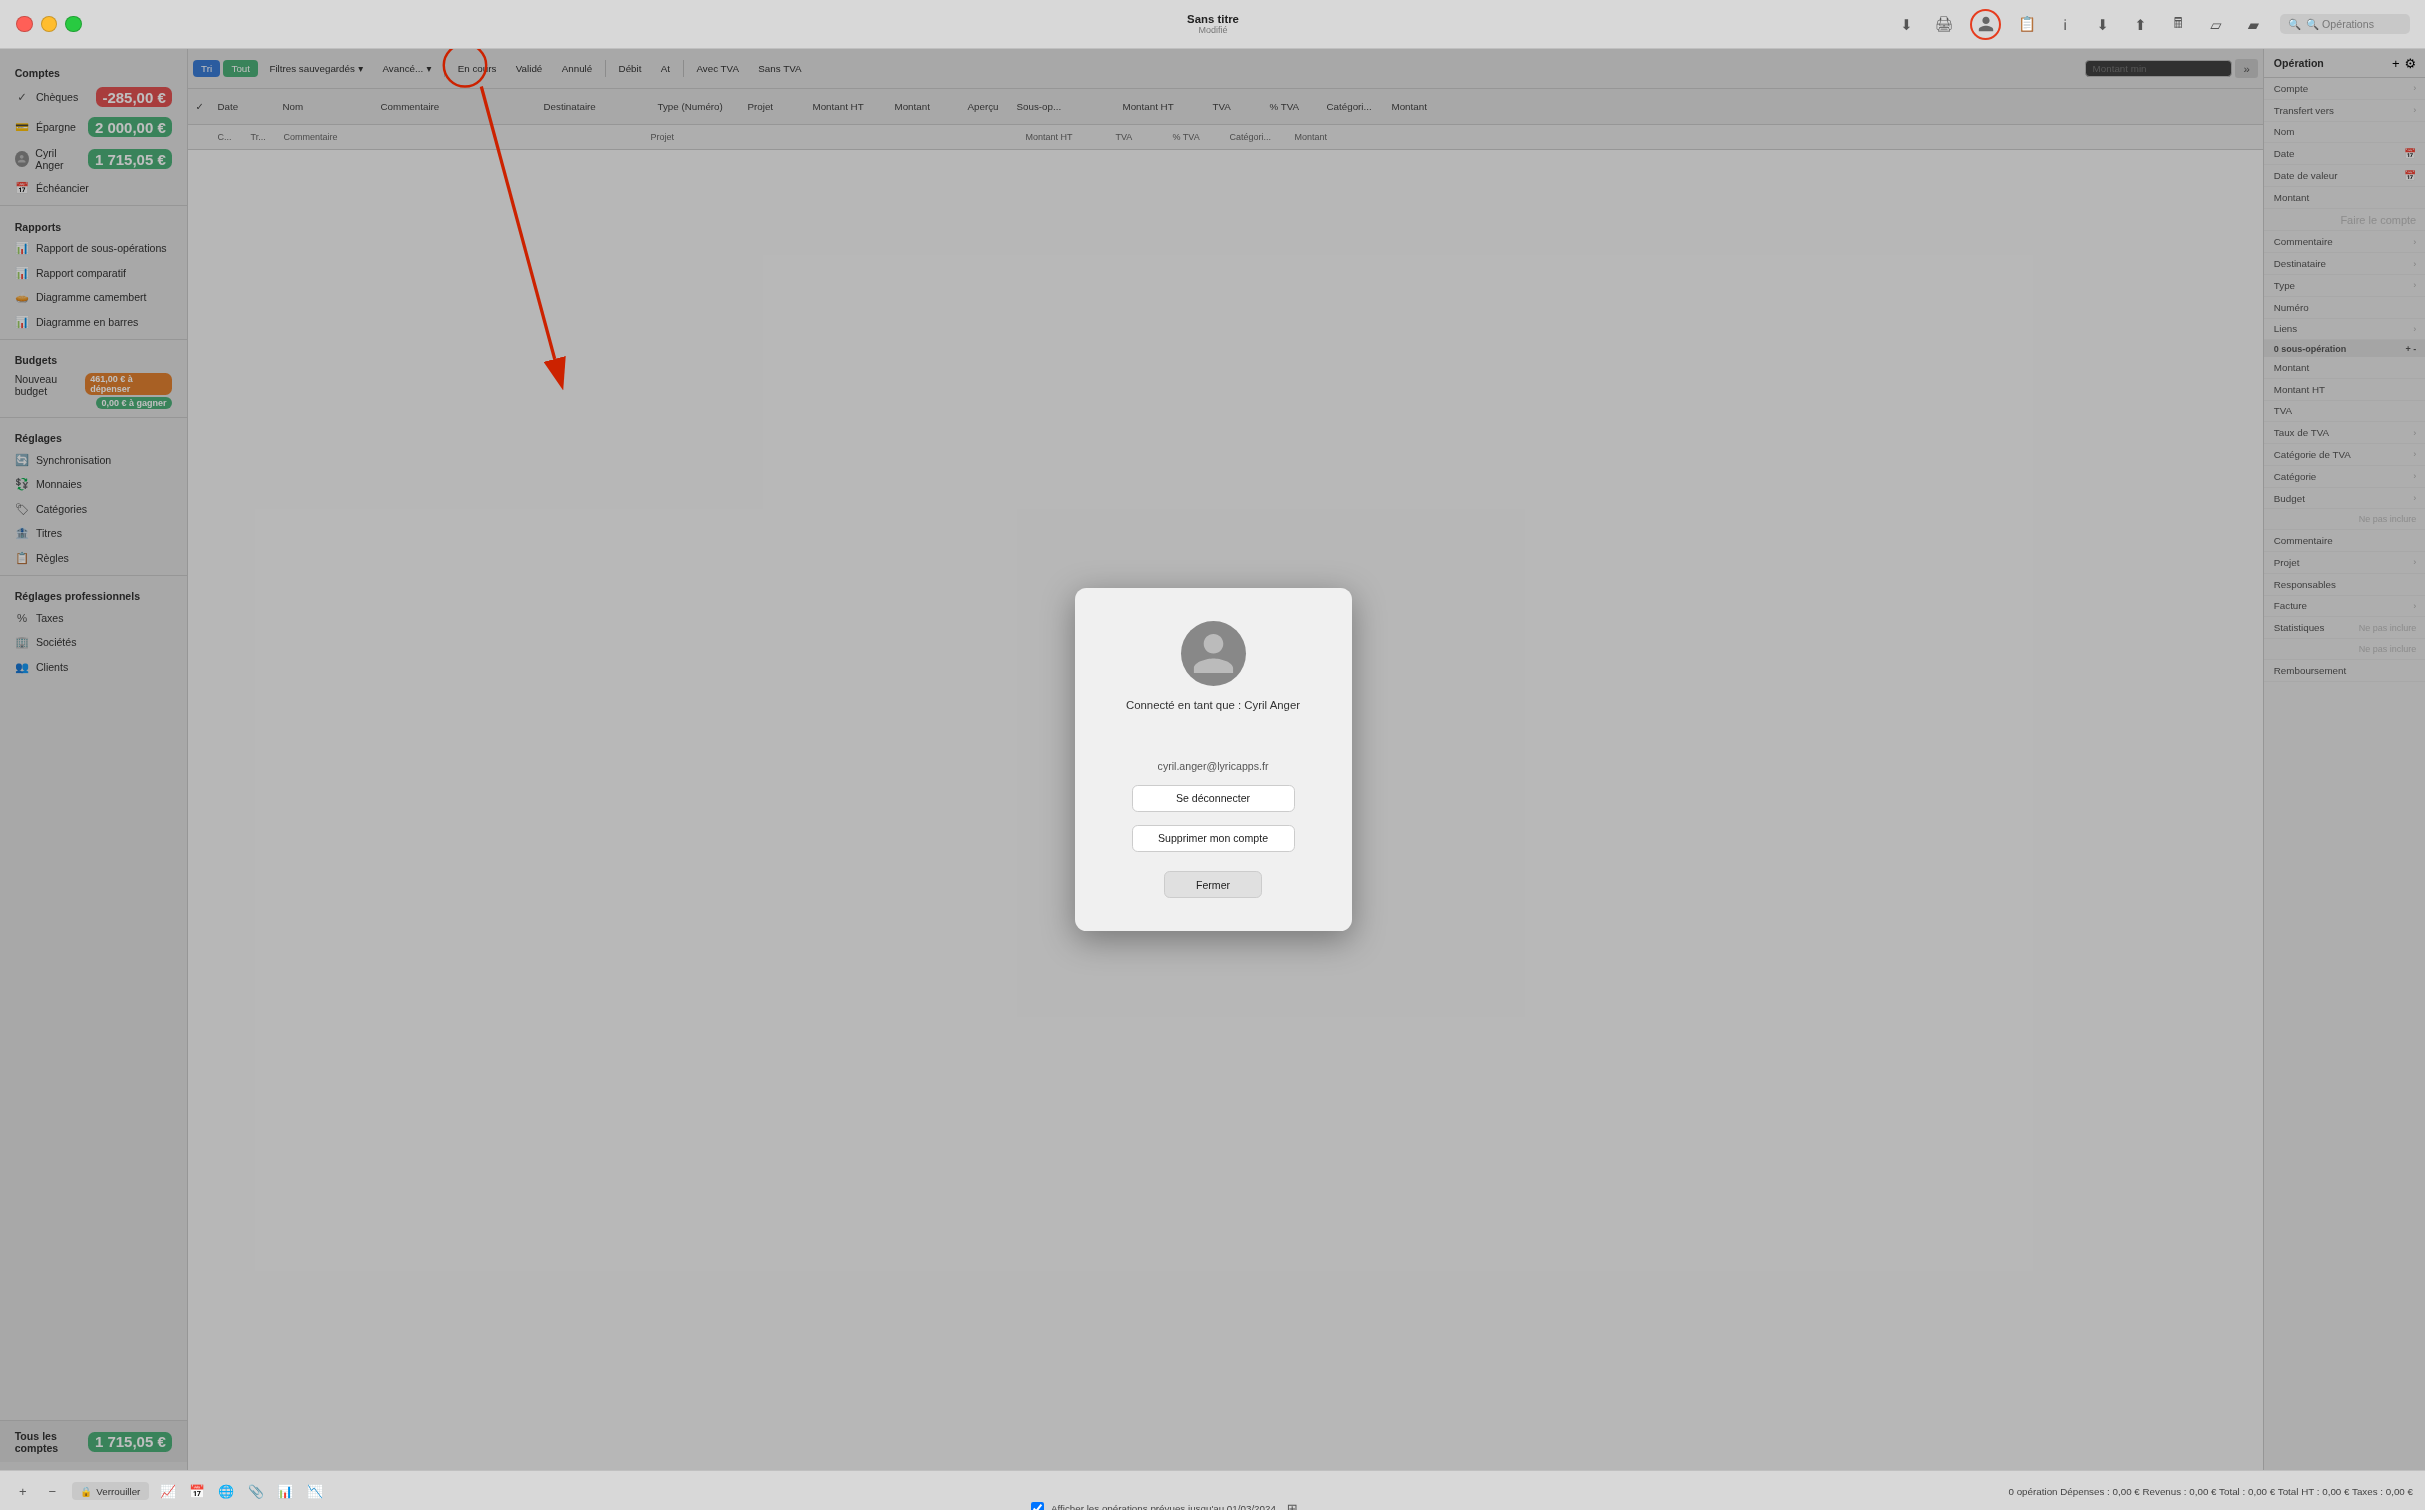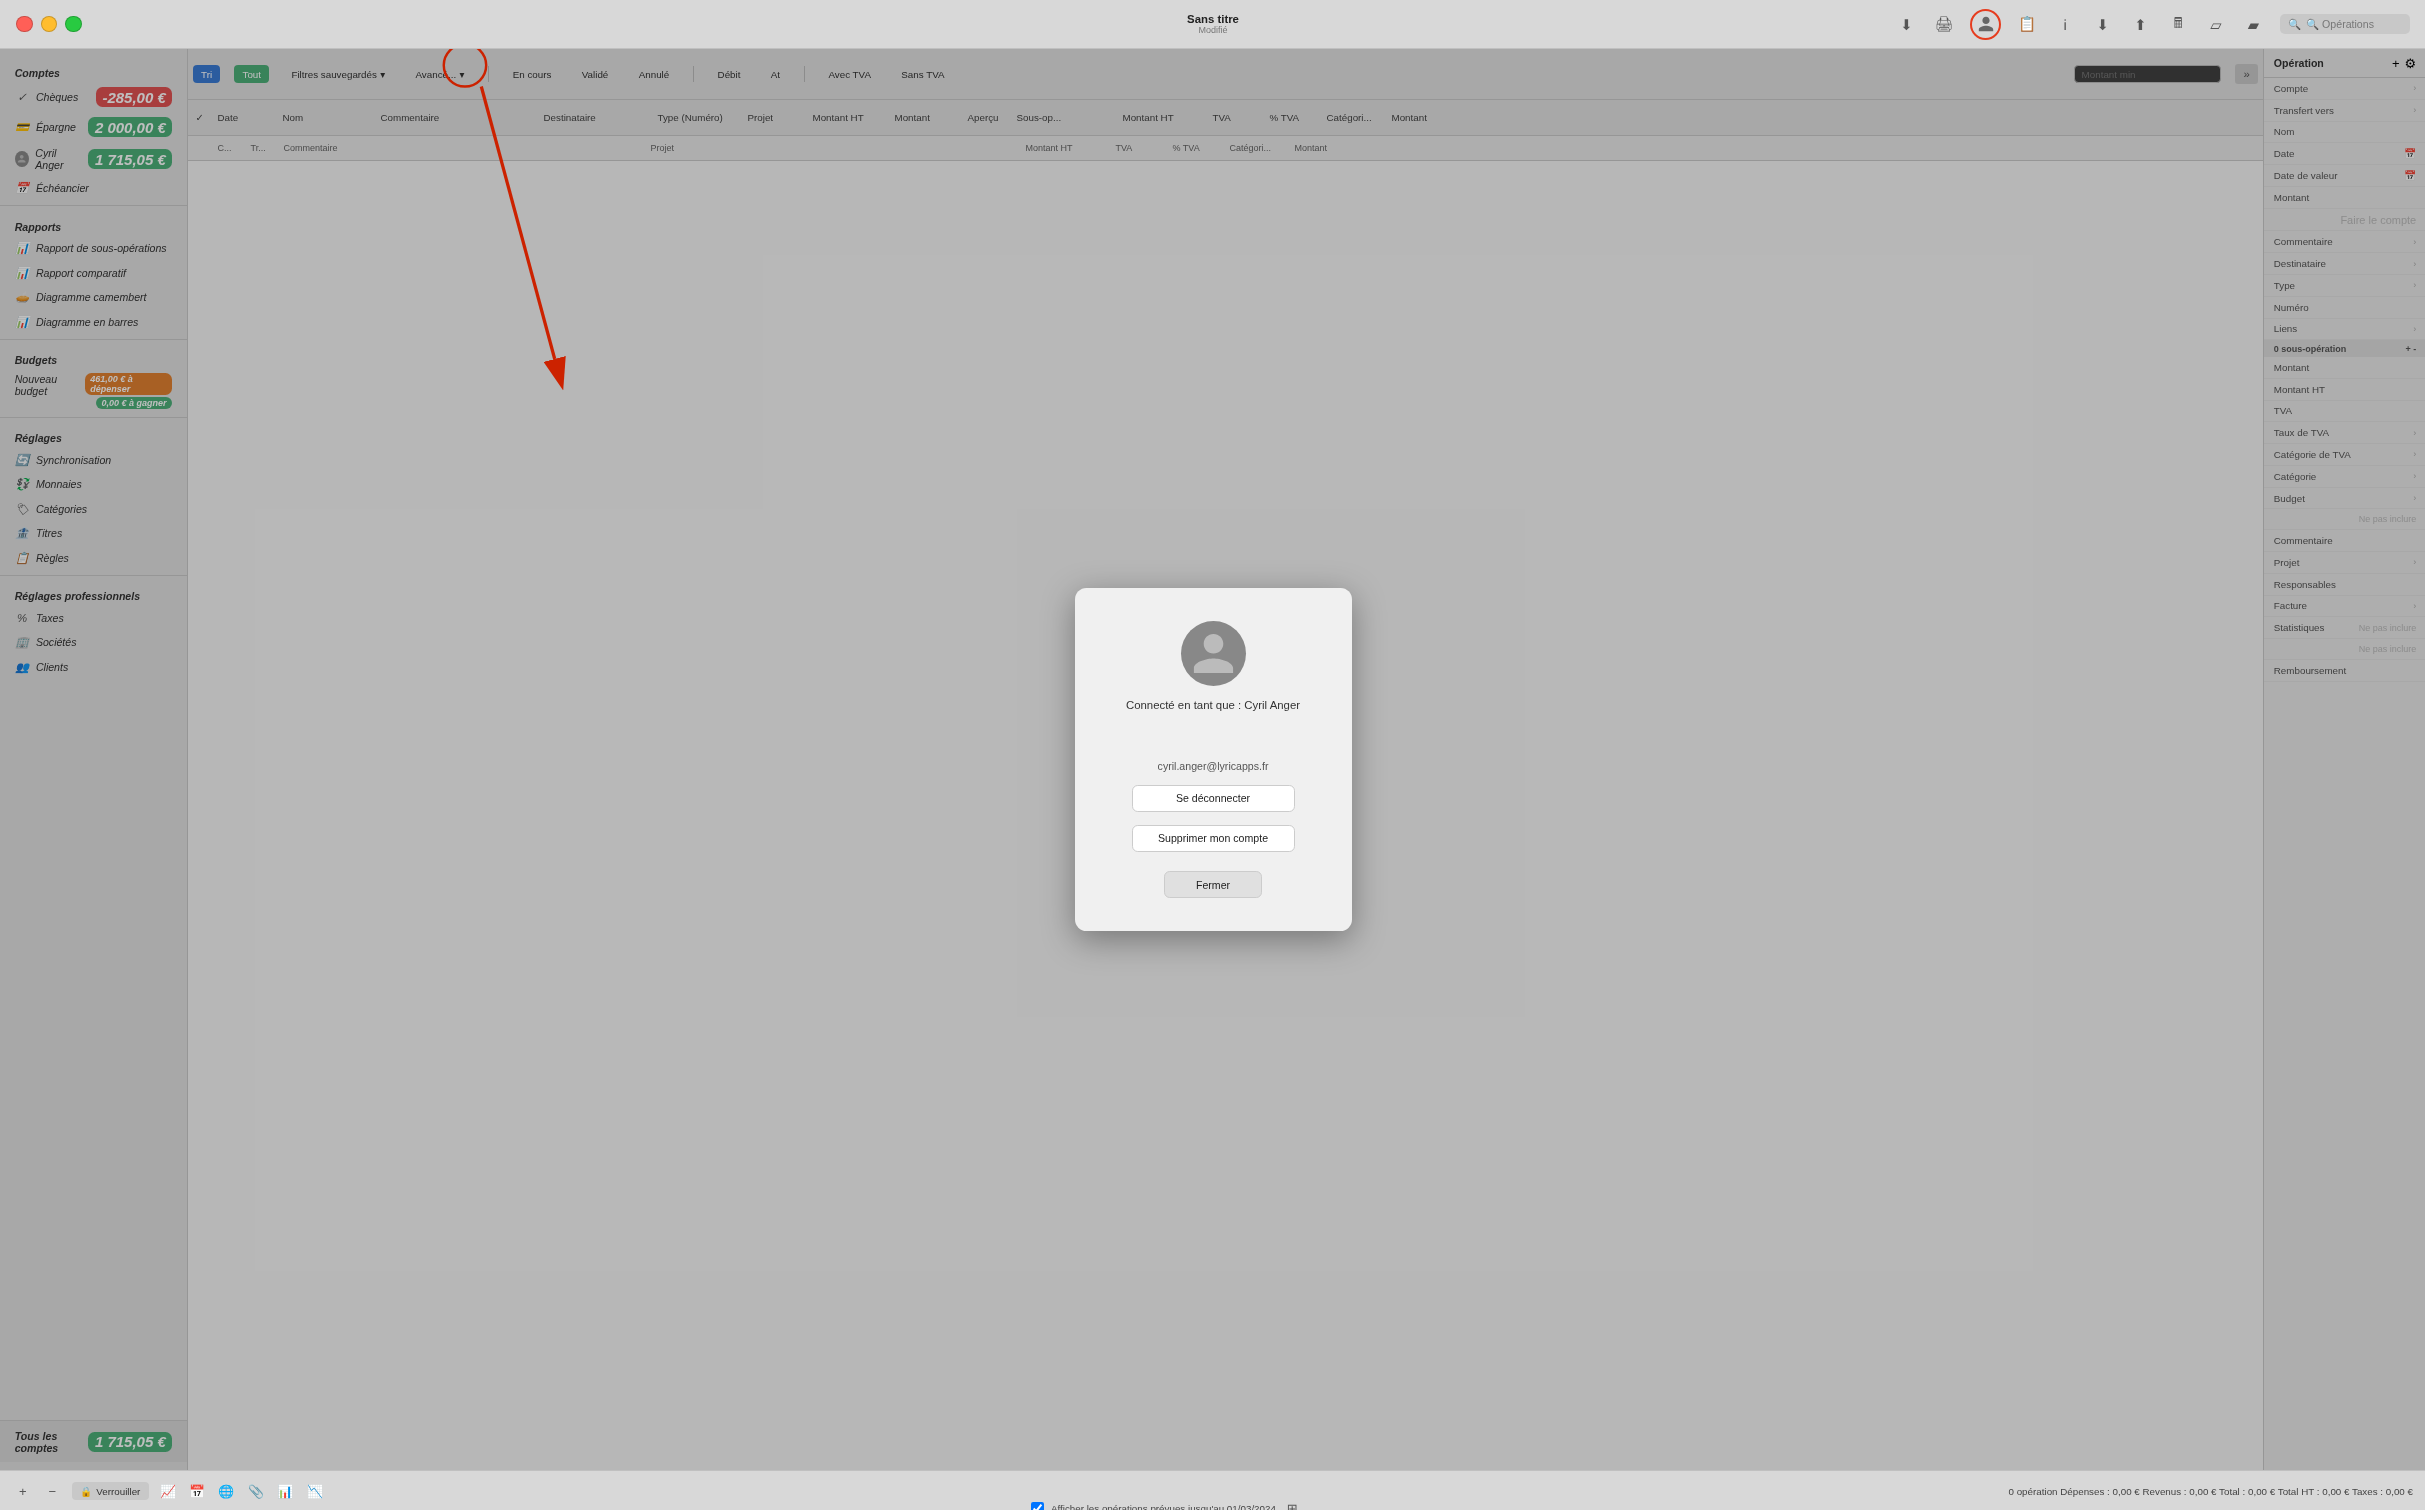--- a/index.html
+++ b/index.html
@@ -95,21 +95,20 @@
 
     
     .sidebar {
       width: 188px;
       background: #e0e0e0;
       border-right: 0.8px solid #c8c8c8;
       display: flex;
       flex-direction: column;
       padding: 8.2px 0;
       overflow-y: auto;
-      font-style: italic;
     }
     .sidebar-section-title {
       font-size: 10.6px;
       font-weight: 700;
       color: #333;
       padding: 9.8px 14.7px 3.3px 14.7px;
     }
     .sidebar-item {
       display: flex;
       align-items: center;
@@ -173,27 +172,27 @@
     
     .content-area {
       flex: 1;
       display: flex;
       flex-direction: column;
       background: #f0f0f0;
     }
 
     
     .filter-bar {
-      height: 51px;
+      height: 40px;
       background: #e0e0e0;
       border-bottom: 0.8px solid #c8c8c8;
       display: flex;
       align-items: center;
       padding: 0 4.9px;
-      gap: 14px;
+      gap: 3px;
       flex-shrink: 0;
     }
     .filter-btn {
       padding: 3.3px 8.2px;
       border-radius: 4.1px;
       border: none;
       font-size: 9.8px;
       cursor: pointer;
       background: transparent;
       color: #333;

